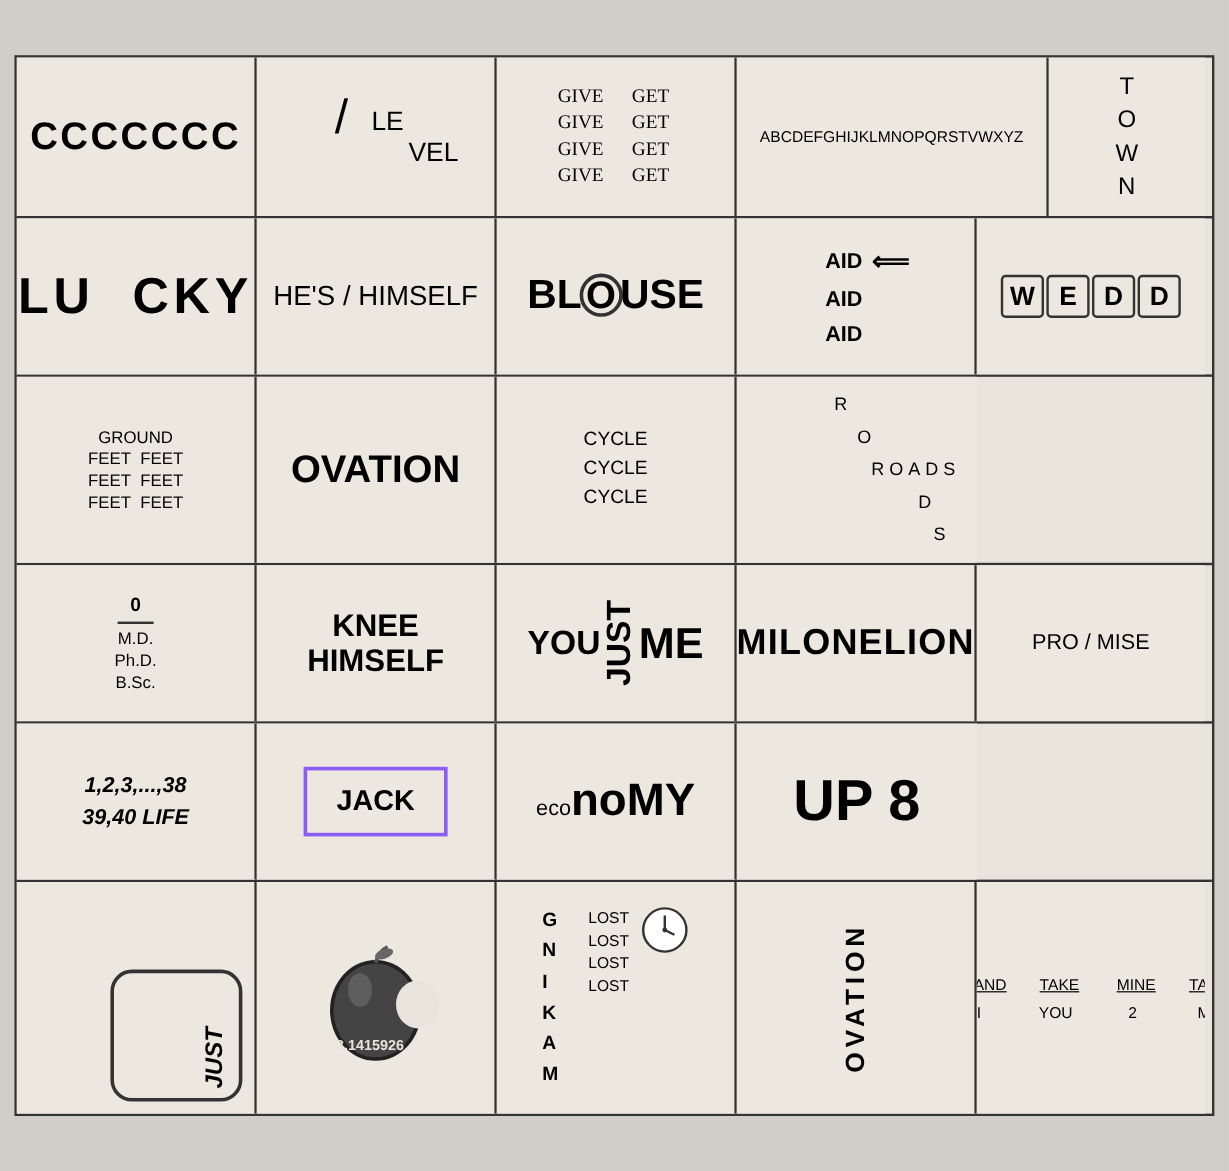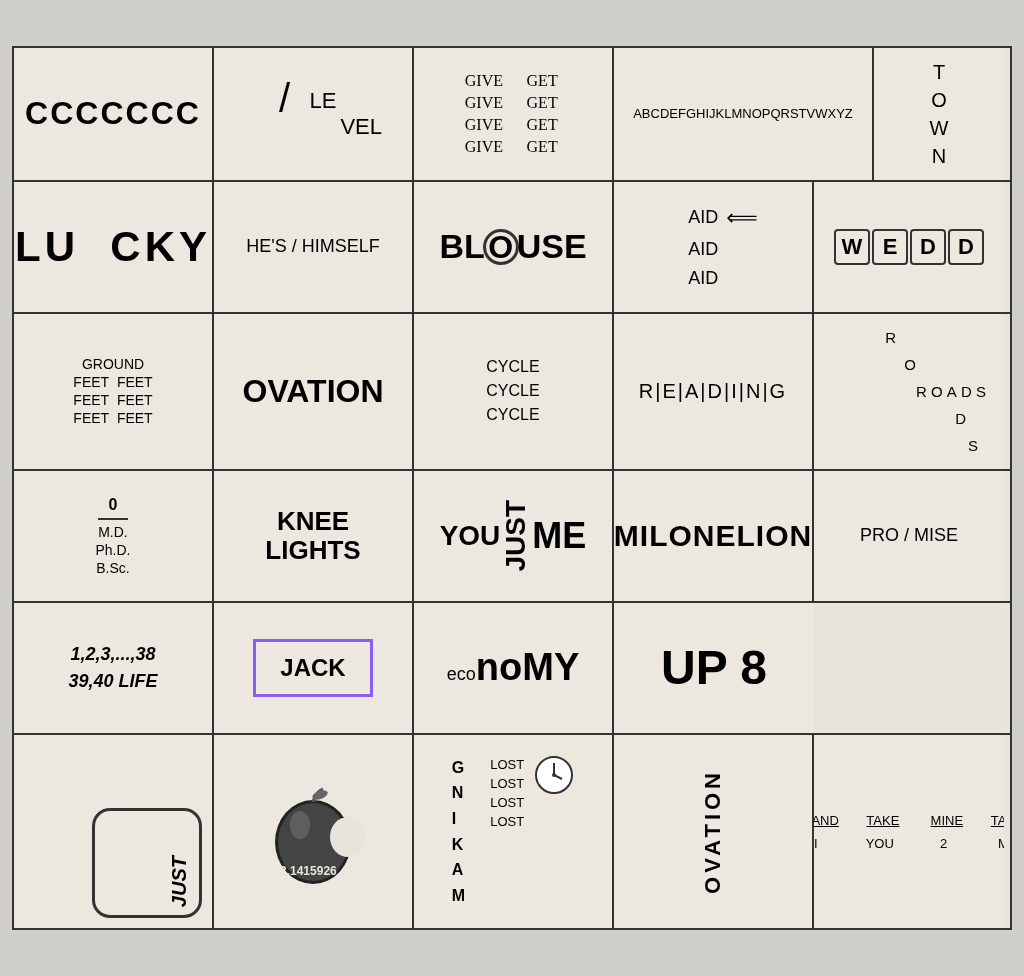--- a/index.html
+++ b/index.html
@@ -116,21 +116,21 @@
     
     .lucky {
       font-size: 42px;
       font-weight: bold;
       font-family: Arial Black, sans-serif;
       letter-spacing: 4px;
     }
 
     
     .hes {
-      font-size: 18px;
+      font-size: 23px;
       font-family: Arial, sans-serif;
       font-weight: normal;
     }
 
     
     .blouse-cell {
       font-size: 34px;
       font-weight: bold;
       font-family: Arial Black, sans-serif;
       position: relative;
@@ -147,20 +147,21 @@
       margin: 0 -2px;
     }
 
     
     .aid-cell {
       display: flex;
       flex-direction: column;
       align-items: flex-start;
       gap: 8px;
       padding-left: 20px;
+      font-weight: bold;
     }
     .aid-row {
       display: flex;
       align-items: center;
       gap: 8px;
       font-size: 18px;
       font-family: Arial, sans-serif;
     }
     .arrow-right {
       font-size: 22px;
@@ -506,23 +507,20 @@
       <span class="ecnalg">OVATION</span>
     </div>
     <div class="cell">
       <div class="cycle-cell">
         <span>CYCLE</span>
         <span>CYCLE</span>
         <span>CYCLE</span>
       </div>
     </div>
     <div class="cell">
-      <span class="reading">R|E|A|D|I|N|G</span>
-    </div>
-    <div class="cell">
       <div class="roads-staircase">
         <span style="margin-right:90px;">R</span>
         <span style="margin-right:70px;">O</span>
         <span>R&nbsp;O&nbsp;A&nbsp;D&nbsp;S</span>
         <span style="margin-right:20px;">D</span>
         <span style="margin-right:8px;">S</span>
       </div>
     </div>
   </div>
 
@@ -532,21 +530,21 @@
         <span class="deg-zero">0</span>
         <div class="deg-line"></div>
         <span>M.D.</span>
         <span>Ph.D.</span>
         <span>B.Sc.</span>
       </div>
     </div>
     <div class="cell">
       <div class="knee-lights">
         <div>KNEE</div>
-        <div>LIGHTS</div>
+        <div>HIMSELF</div>
       </div>
     </div>
     <div class="cell">
       <div class="youjustme">
         <span style="font-size:28px;font-weight:bold;font-family:Arial Black,sans-serif;">YOU</span>
         <span class="just-vert">JUST</span>
         <span style="font-size:36px;font-weight:bold;font-family:Arial Black,sans-serif;">ME</span>
       </div>
     </div>
     <div class="cell">

